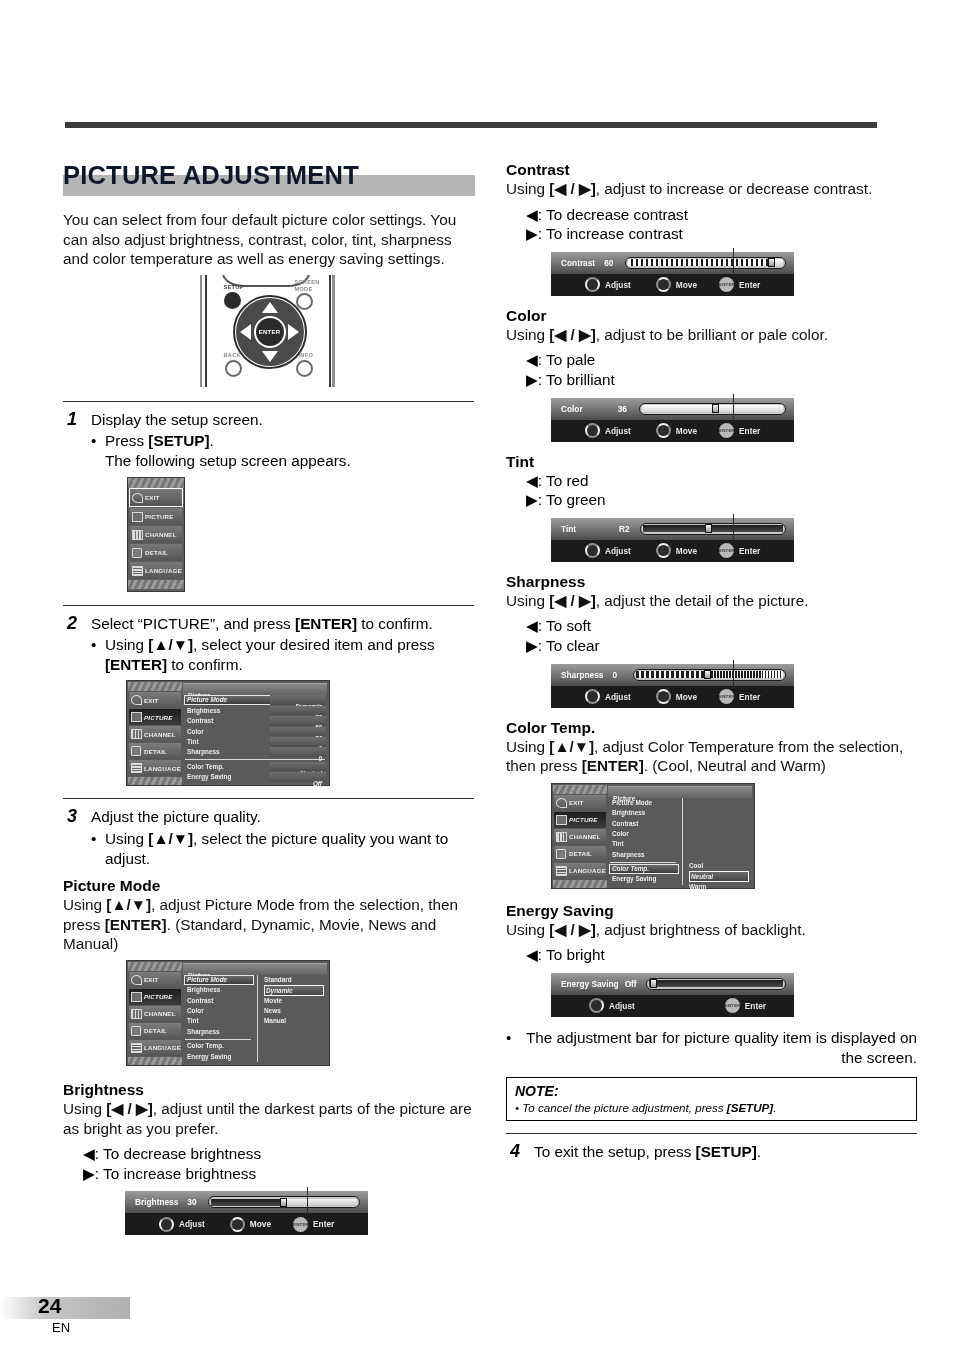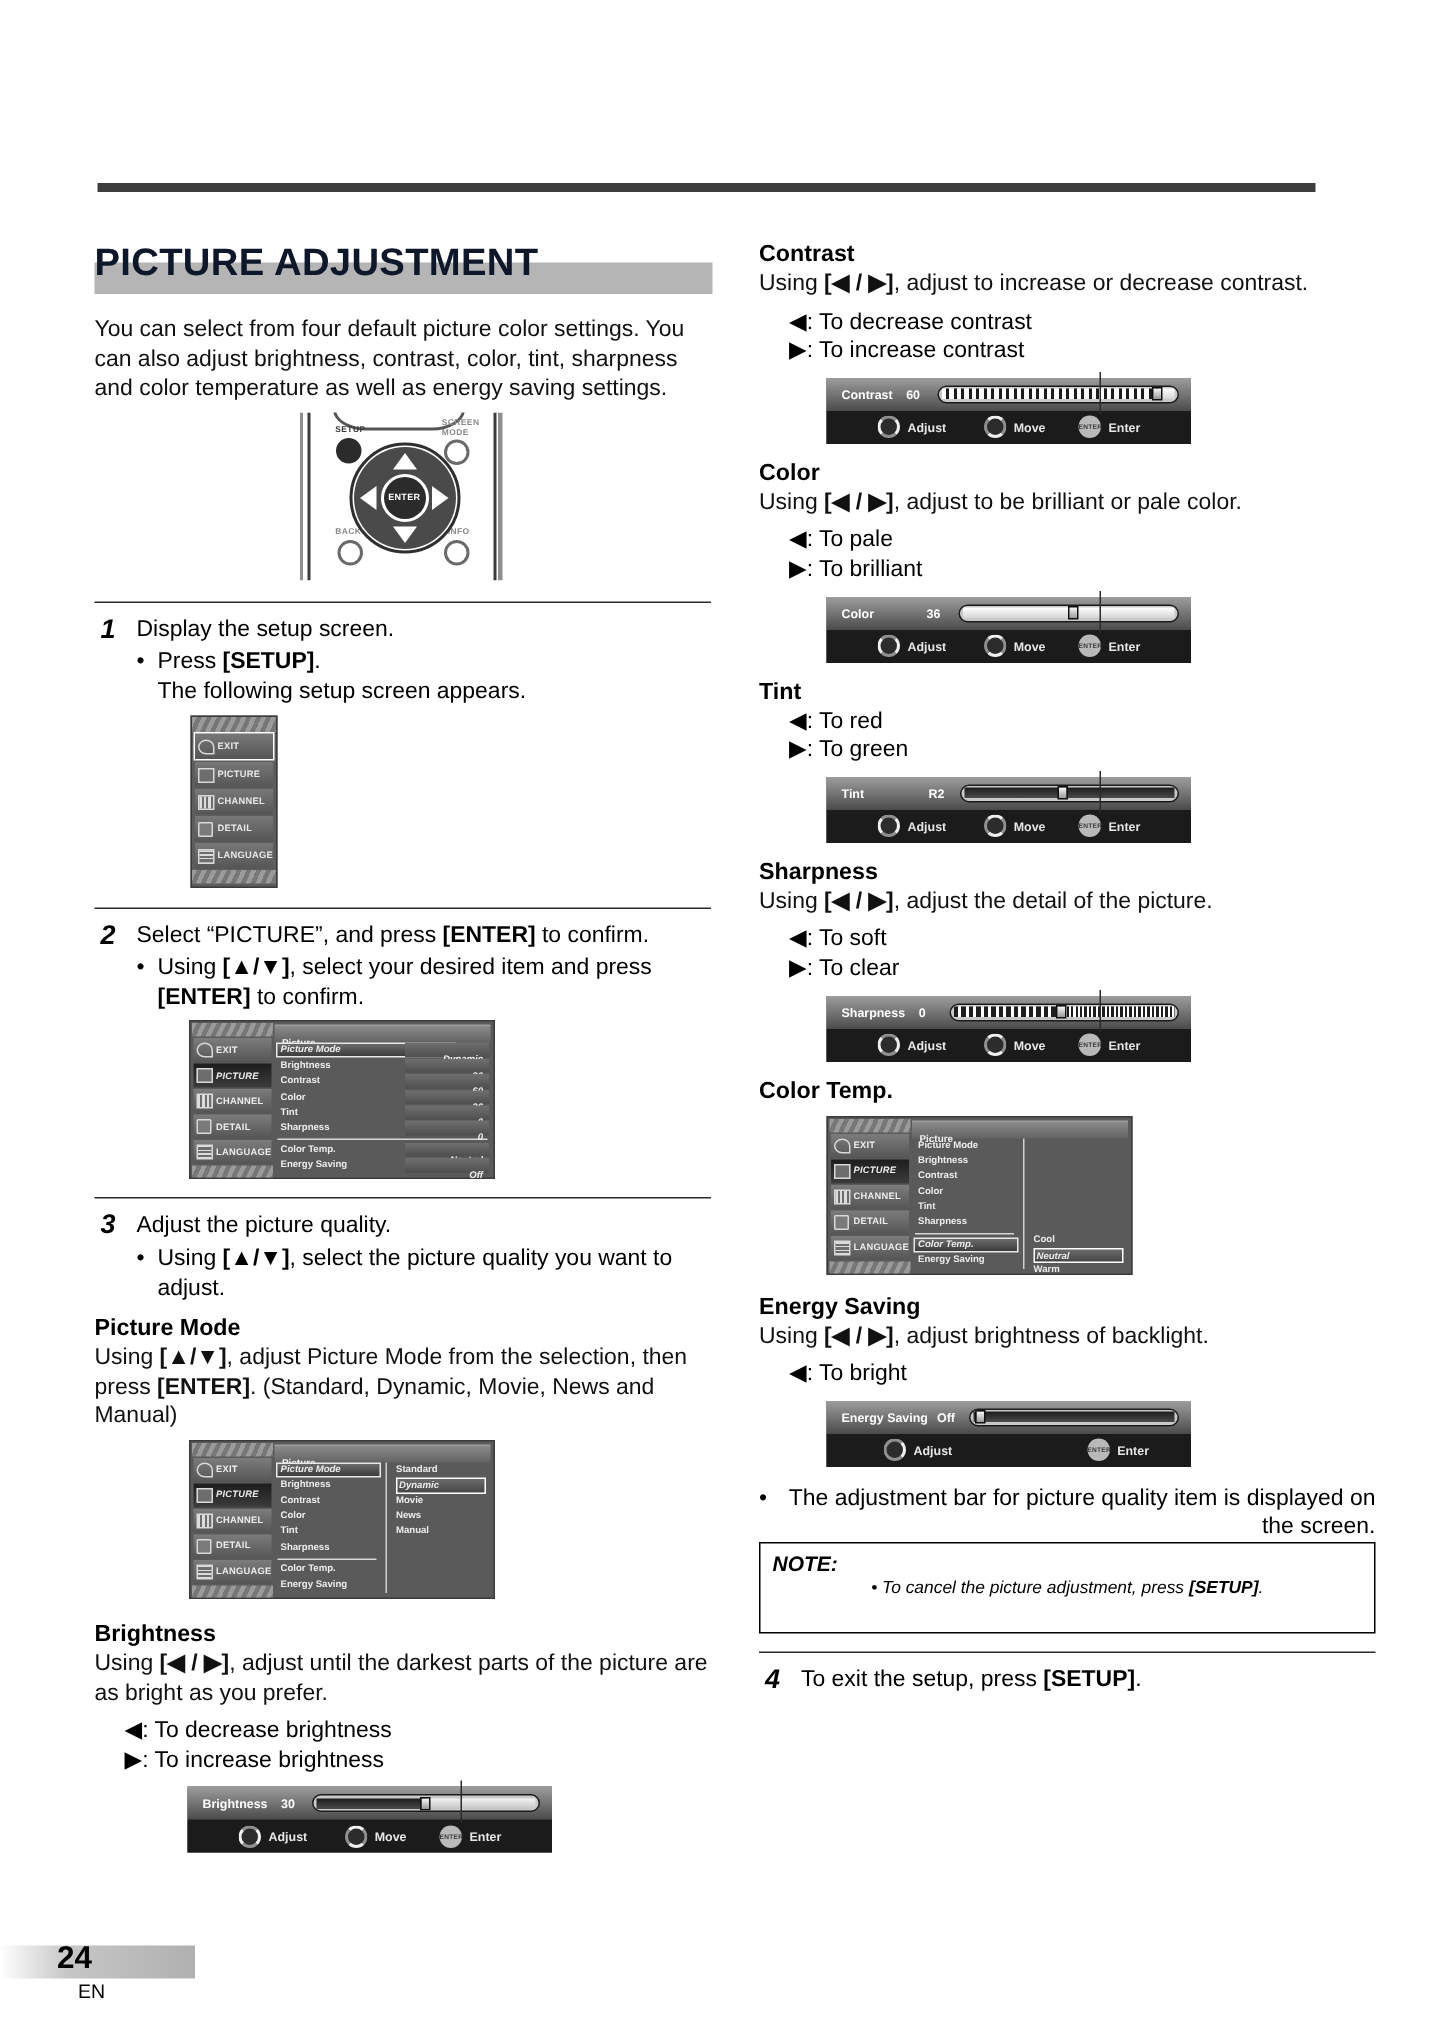--- a/index.html
+++ b/index.html
@@ -148,23 +148,23 @@
   .hint-txt{font-size:8.3px;color:#e6e6e6;font-weight:bold;margin-left:5px;}
   .ring{position:relative;width:15px;height:15px;border-radius:50%;
     background:#2c2c2c;border:2.5px solid #8f8f8f;box-sizing:border-box;}
   .ring.lr{border-left-color:#f0f0f0;border-right-color:#f0f0f0;}
   .ring.ud{border-top-color:#f0f0f0;border-bottom-color:#f0f0f0;}
   .ring.r-only{border-right-color:#f0f0f0;}
   .entbtn{width:15px;height:15px;border-radius:50%;background:#b9b9b9;color:#3a3a3a;
     font-size:4.4px;font-weight:bold;text-align:center;line-height:15px;letter-spacing:.2px;}
 
   
-  .notebox{border:1px solid #000;padding:5px 8px 22px 8px;}
+  .notebox{border:1px solid #000;padding:5px 8px 5px 8px;margin-top:10px;}
   .note-h{font-size:14px;font-weight:bold;font-style:italic;margin:0 0 2px 0;}
-  .note-b{font-size:11.6px;font-style:italic;margin:0;line-height:14px;text-align:center;}
+  .note-b{font-size:11.6px;font-style:italic;margin:0;line-height:14px;}
 
   
   .foot-bar{position:absolute;left:0;top:1297px;width:130px;height:22px;
     background:linear-gradient(90deg,#ffffff 0%,#c6c6c6 35%,#b0b0b0 100%);}
   .foot-num{position:absolute;left:38px;top:1294px;font-size:21px;font-weight:bold;}
   .foot-en{position:absolute;left:52px;top:1320px;font-size:13px;}
 </style>
 </head>
 <body>
 
@@ -587,20 +587,21 @@
           <span class="hint-txt">Move</span>
         </div>
         <div class="hint" style="margin-left:22px;">
           <span class="entbtn">ENTER</span>
           <span class="hint-txt">Enter</span>
         </div>
       </div>
     </div>
 
     <h3 class="sub" style="margin-top:10px;">Color Temp.</h3>
+    <p class="body">Using <span class="b">[▲/▼]</span>, adjust Color Temperature from the selection, then press <span class="b">[ENTER]</span>. (Cool, Neutral and Warm)</p>
 
     <div class="menu-big osd" style="margin-left:45px;margin-top:7px;">
       <div class="mb-side">
         <div class="ms-cap osd-hatch" style="height:9px;margin:1px 1px;"></div>
         <div class="mbs-item">
           <span class="ms-ico">
               <span class="ic-exit" style="display:block;"></span>
             </span>
           <span class="mbs-txt">EXIT</span>
         </div>

